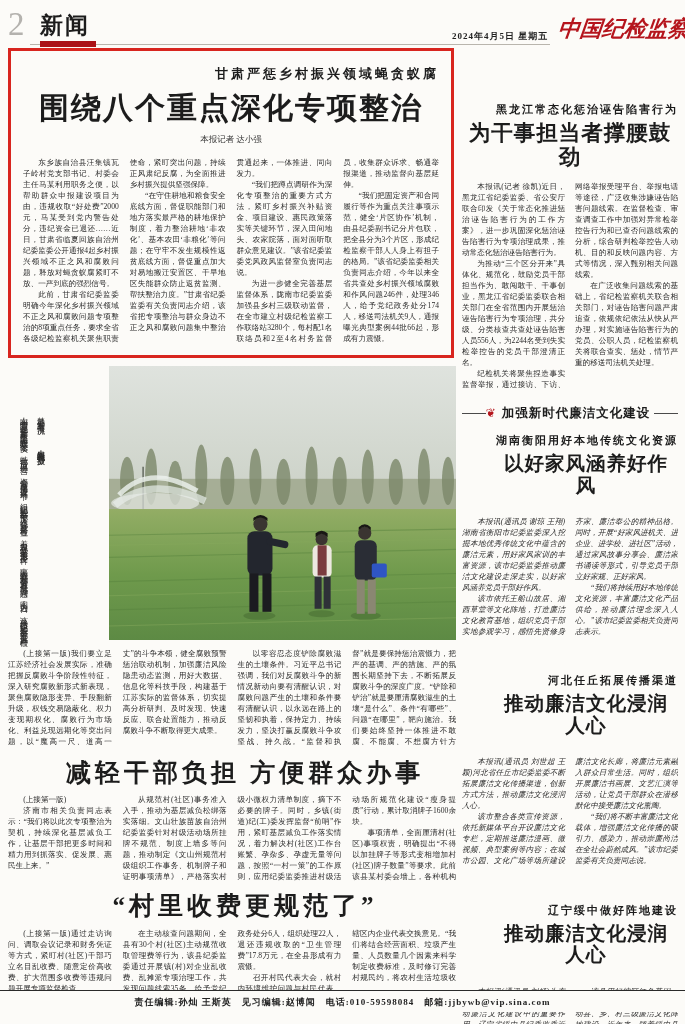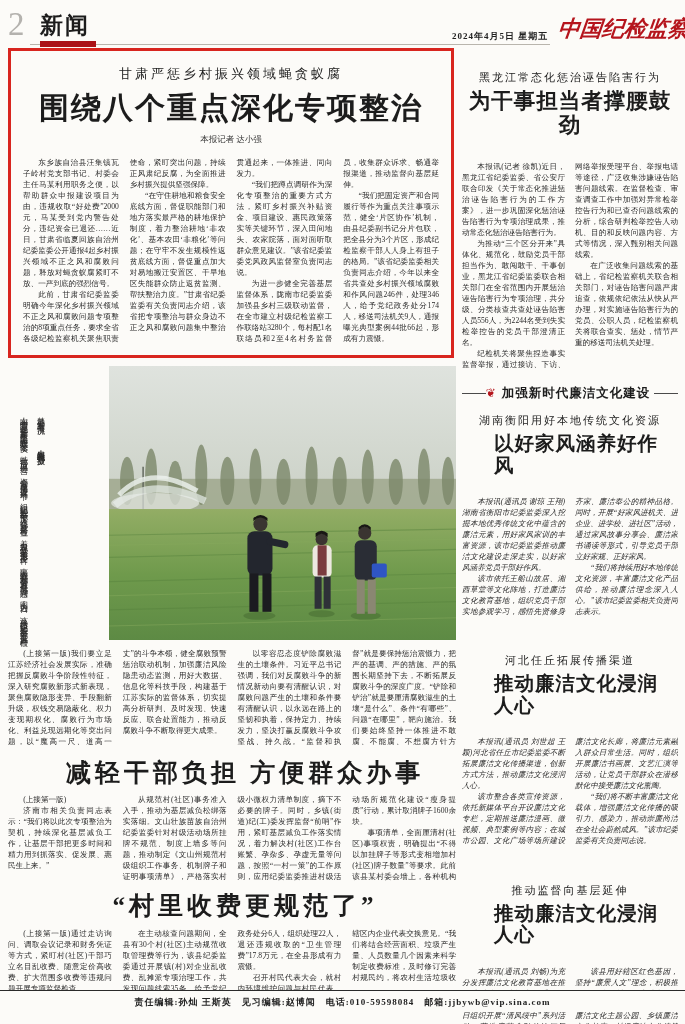--- a/index.html
+++ b/index.html
@@ -9,21 +9,21 @@
   
   .header{position:absolute;top:6px;left:0;right:0;height:38px;}
   .hdr-line{position:absolute;left:30px;top:38px;width:520px;border-top:1px solid #b9b5ad;}
   .page-num{position:absolute;left:8px;top:2px;font-size:33px;color:#b4b2ae;font-weight:400;line-height:1;}
   .section-title{position:absolute;left:40px;top:8px;font-size:23px;font-weight:bold;letter-spacing:2px;line-height:1;}
   .red-bar{position:absolute;left:40px;top:35px;width:56px;height:6px;background:#ab1318;}
   .hdr-date{position:absolute;left:452px;top:24px;font-size:9px;font-weight:bold;letter-spacing:1px;color:#222;}
   .masthead{position:absolute;left:558px;top:8px;font-size:22px;font-weight:bold;color:#b5151d;
             font-style:italic;transform:skewX(-6deg);letter-spacing:0;white-space:nowrap;}
   
-  .kicker{ text-align:center;font-weight:normal;}
+  .kicker{ text-align:right;font-weight:bold;}
   .bodytext{font-size:7.6px;line-height:11px;text-align:justify;overflow:hidden;color:#2a2a2a;}
   .bodytext .para{margin:0;text-indent:2em;}
   
   .main-box{position:absolute;top:48px;left:8px;width:446px;height:310px;border:3px solid #d8251f;
             box-sizing:border-box;padding:8px 12px 6px 12px;background:#fcfbf8;}
   .main-kicker{font-size:13px;letter-spacing:3px;margin-top:6px;}
   .main-headline{text-align:center;font-size:30px;font-weight:900;letter-spacing:2px;margin-top:8px;line-height:1.15;}
   .main-byline{text-align:center;font-size:8.5px;margin-top:8px;color:#333;}
   .main-body{margin-top:11px;height:196px;column-count:4;column-gap:11px;}
   
@@ -36,30 +36,30 @@
   .photo svg{display:block;width:100%;height:100%;}
   
   .jump-a{position:absolute;top:648px;left:8px;width:448px;height:106px;column-count:4;column-gap:11px;}
   .sub-headline{position:absolute;left:21px;width:448px;text-align:center;font-size:25px;font-weight:900;letter-spacing:4px;line-height:1;}
   .sub1-headline{top:760px;}
   .sub1-body{position:absolute;top:794px;left:8px;width:448px;height:92px;column-count:4;column-gap:11px;}
   .sub2-headline{top:893px;}
   .sub2-body{position:absolute;top:928px;left:8px;width:448px;height:72px;column-count:4;column-gap:11px;}
   
   .rail{position:absolute;top:48px;left:462px;width:216px;height:952px;box-sizing:border-box;}
-  .rail-kicker{font-size:11px;letter-spacing:2px;}
+  .rail-kicker{font-size:11px;letter-spacing:2px;margin-top:32px;}
   .rail-headline{text-align:center;font-size:21.5px;font-weight:700;letter-spacing:1px;line-height:1.1;margin-top:5px;}
-  .rail-a1-body{margin-top:24px;height:212px;column-count:2;column-gap:10px;}
+  .rail-a1-body{margin-top:12px;height:212px;column-count:2;column-gap:10px;}
   .culture-hdr{display:flex;align-items:center;margin-top:12px;}
   .culture-hdr .rule{flex:1;border-top:1px solid #4a4a4a;}
   .culture-hdr .lbl{font-size:12.5px;font-weight:bold;letter-spacing:1px;padding:0 4px;}
   .culture-hdr .orn{color:#b5151d;font-size:12px;padding-right:2px;}
   .cult-art{margin-top:11px;}
   .cult-kicker{font-size:11px;letter-spacing:2px;}
-  .cult-headline{text-align:left;font-size:19.5px;font-weight:900;letter-spacing:1px;line-height:1.1;margin-top:5px;margin-left:32px;}
+  .cult-headline{text-align:center;font-size:19.5px;font-weight:900;letter-spacing:1px;line-height:1.1;margin-top:5px;margin-left:32px;}
   .cult-body{margin-top:20px;column-count:2;column-gap:10px;font-style:italic;}
   .cb1{height:146px;} .cb2{height:136px;} .cb3{height:142px;}
   
   .footer{position:absolute;left:0;right:0;bottom:12px;height:21px;background:#fcfbf8;
           border-top:1.5px solid #2a2a2a;text-align:center;}
   .footer-text{font-size:9px;font-weight:bold;letter-spacing:1px;padding-top:5px;color:#222;}
 </style>
 </head>
 <body>
 
@@ -230,21 +230,21 @@
       <div class="kicker cult-kicker">河北任丘拓展传播渠道</div>
       <div class="cult-headline">推动廉洁文化浸润人心</div>
       <div class="bodytext cult-body cb2">
           <p class="para">本报讯(通讯员 刘世超 王颖)河北省任丘市纪委监委不断拓展廉洁文化传播渠道，创新方式方法，推动廉洁文化浸润人心。</p>
           <p class="para">该市整合各类宣传资源，依托新媒体平台开设廉洁文化专栏，定期推送廉洁漫画、微视频、典型案例等内容；在城市公园、文化广场等场所建设廉洁文化长廊，将廉洁元素融入群众日常生活。同时，组织开展廉洁书画展、文艺汇演等活动，让党员干部群众在潜移默化中接受廉洁文化熏陶。</p>
           <p class="para">“我们将不断丰富廉洁文化载体，增强廉洁文化传播的吸引力、感染力，推动崇廉尚洁在全社会蔚然成风。”该市纪委监委有关负责同志说。</p>
         </div>
     </div>
 
     <div class="cult-art">
-      <div class="kicker cult-kicker">推动监督向基层延伸</div>
+      <div class="kicker cult-kicker">辽宁绥中做好阵地建设</div>
       <div class="cult-headline">推动廉洁文化浸润人心</div>
       <div class="bodytext cult-body cb3">
           <p class="para">本报讯(通讯员 刘畅)为充分发挥廉洁文化教育基地在推动廉洁文化建设中的重要作用，辽宁省绥中县纪委监委近日组织开展“清风绥中”系列活动，营造廉荣贪耻的浓厚氛围。</p>
           <p class="para">该县用好辖区红色基因，坚持“廉景人文”理念，积极推动县、乡、村三级廉洁文化阵地建设，近年来，随着绥中县廉洁文化主题公园、乡镇廉洁文化长廊、村级廉洁文化墙等阵地陆续建成，让党员干部群众在休闲中受教育、明底线。</p>
         </div>
     </div>
   </div>
 
   <div class="footer">
     <div class="footer-text">责任编辑:孙灿 王斯英　见习编辑:赵博闻　电话:010-59598084　邮箱:jjbywb@vip.sina.com</div>

